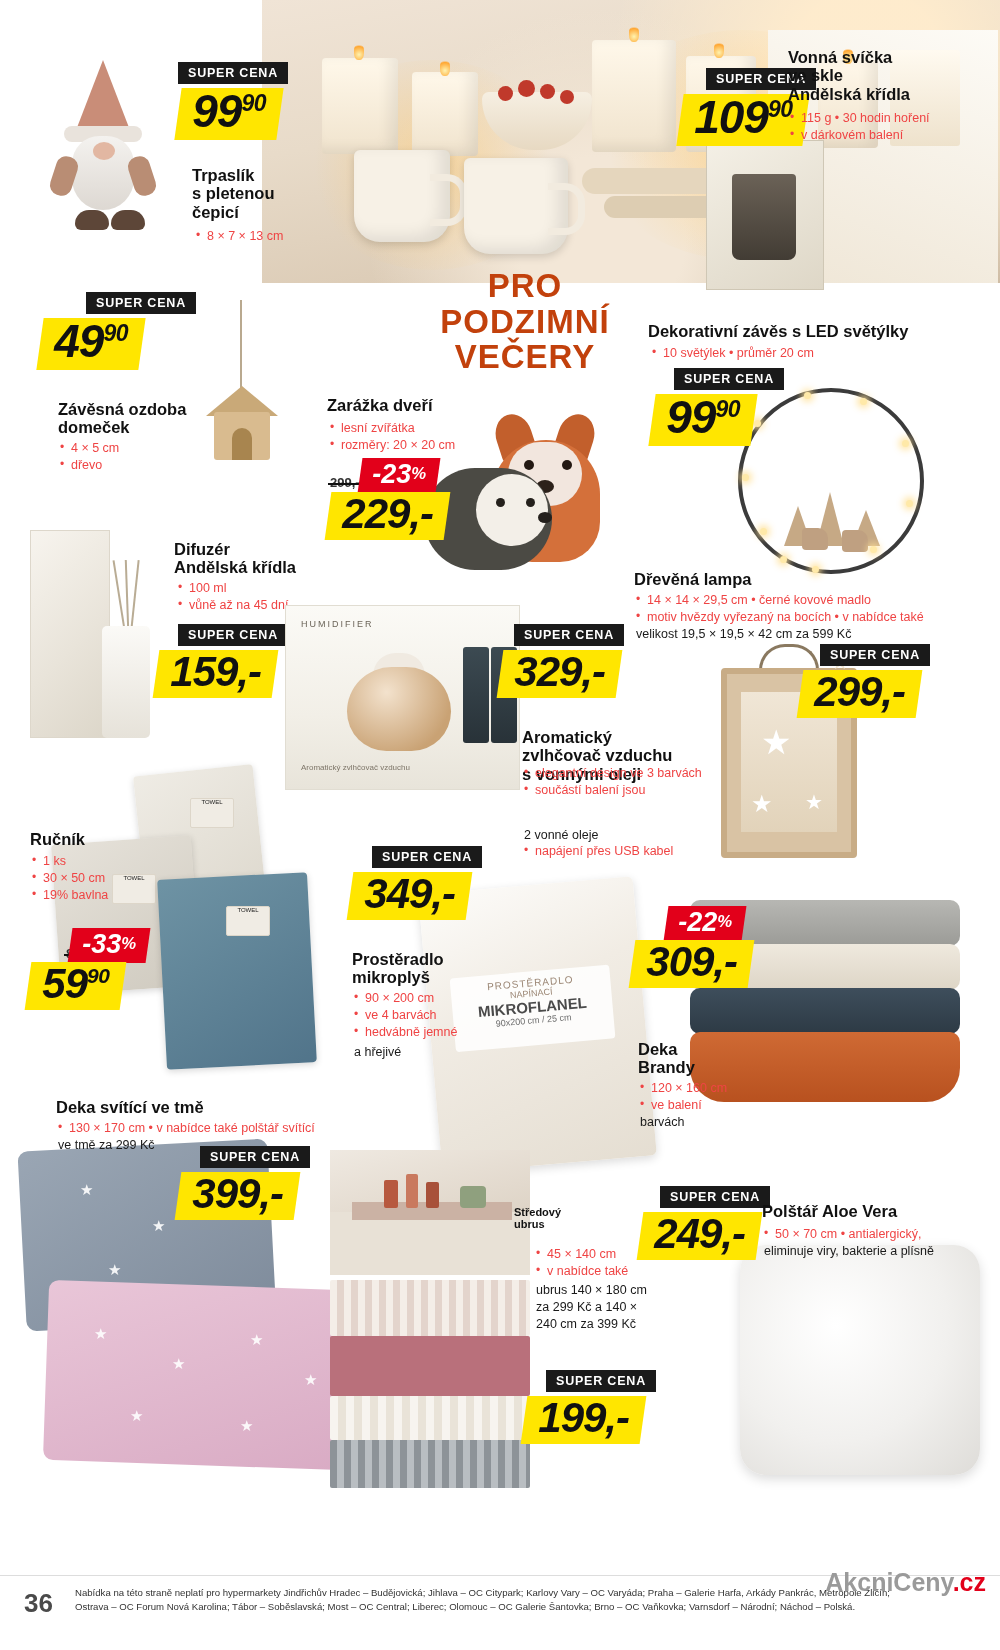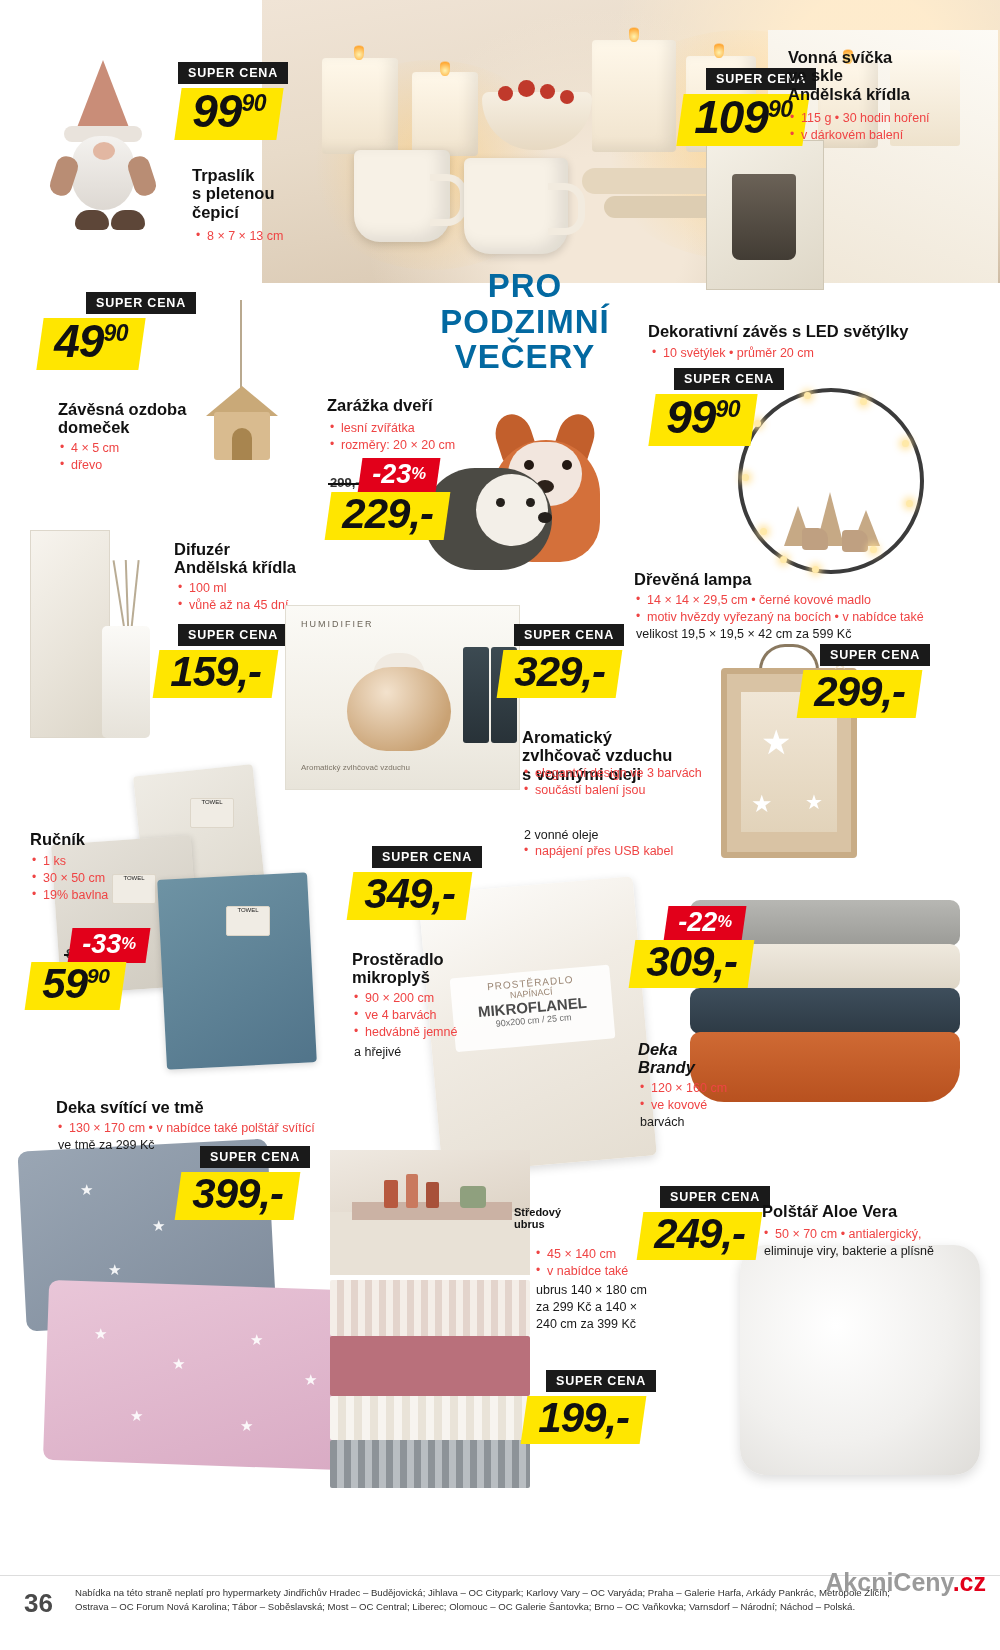--- a/index.html
+++ b/index.html
@@ -136,21 +136,21 @@
   }
 
   
   #hero-heading {
     left: 395px; top: 268px; width: 260px;
     text-align: center;
     font-weight: bold;
     font-size: 33px;
     line-height: 1.08;
     letter-spacing: 1px;
-    color: #0369a1;
+    color: #c2410c;
   }
 
   
   .imgbox { position: absolute; }
 
   
   #gnome-body {
     left: 55px; top: 60px; width: 96px; height: 175px;
   }
   .gnome-hat {
@@ -673,27 +673,27 @@
   <div class="blank-layer" style="top:88px;background:linear-gradient(180deg,#3e4e5c,#2d3a45);"></div>
   <div class="blank-layer" style="top:132px;background:linear-gradient(180deg,#cf6a34,#b8511f);height:70px;border-radius:10px 10px 34px 34px;"></div>
 </div>
 <div class="abs oldprice" style="left:634px;top:922px;">399,-</div>
 <div class="abs" style="left:666px;top:906px;">
   <div class="discount"><span class="inner"><span>-22</span><span class="pct">%</span></span></div>
 </div>
 <div class="abs" style="left:632px;top:940px;">
   <div class="pricebox"><span class="inner price" style="font-size:42px;">309,-</span></div>
 </div>
-<div class="abs title" style="left:638px;top:1040px;width:150px;font-size:16.5px;font-style:italic;">
+<div class="abs title" style="left:638px;top:1040px;width:150px;font-size:16.5px;">
   <div>Deka</div>
   <div>Brandy</div>
 </div>
 <div class="abs bullets" style="left:640px;top:1080px;width:150px;">
   <div>120 × 160 cm</div>
-  <div>ve kovové</div>
+  <div>ve balení</div>
 </div>
 <div class="abs plain" style="left:640px;top:1114px;width:150px;">barvách</div>
 
 
 <div class="imgbox" id="glowblanket">
   <div class="gb-grey"></div>
   <div class="star-dot" style="left:58px;top:36px;">★</div>
   <div class="star-dot" style="left:130px;top:72px;">★</div>
   <div class="star-dot" style="left:86px;top:116px;">★</div>
   <div class="star-dot" style="left:186px;top:38px;">★</div>

